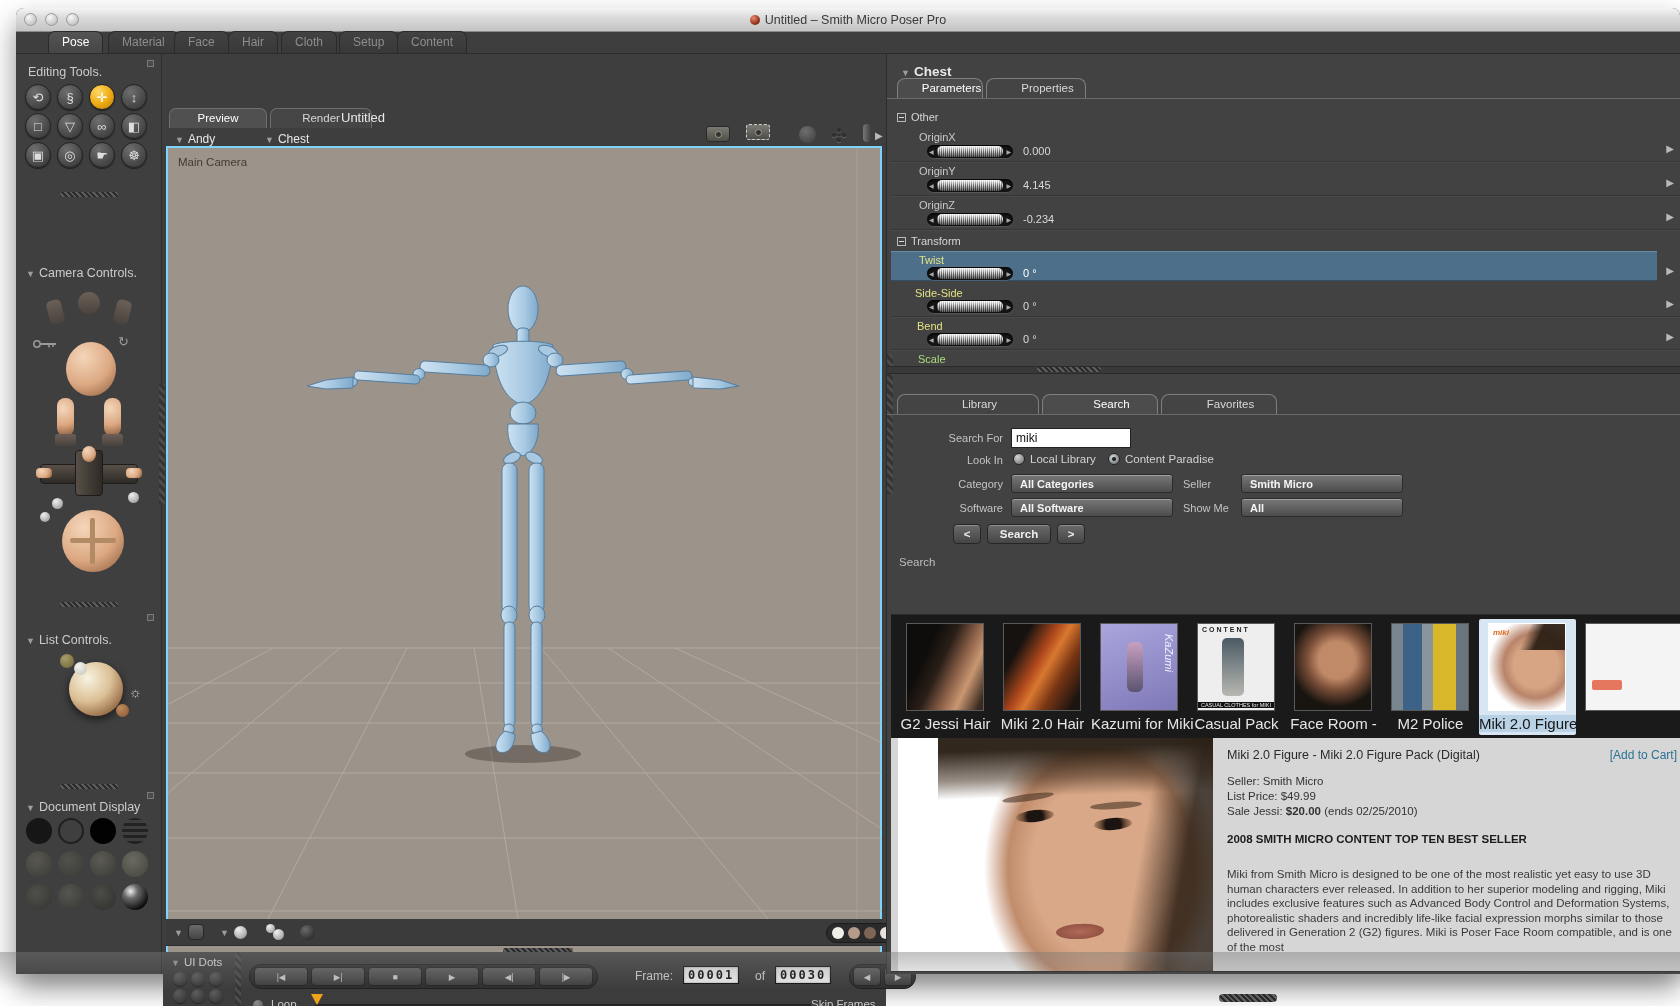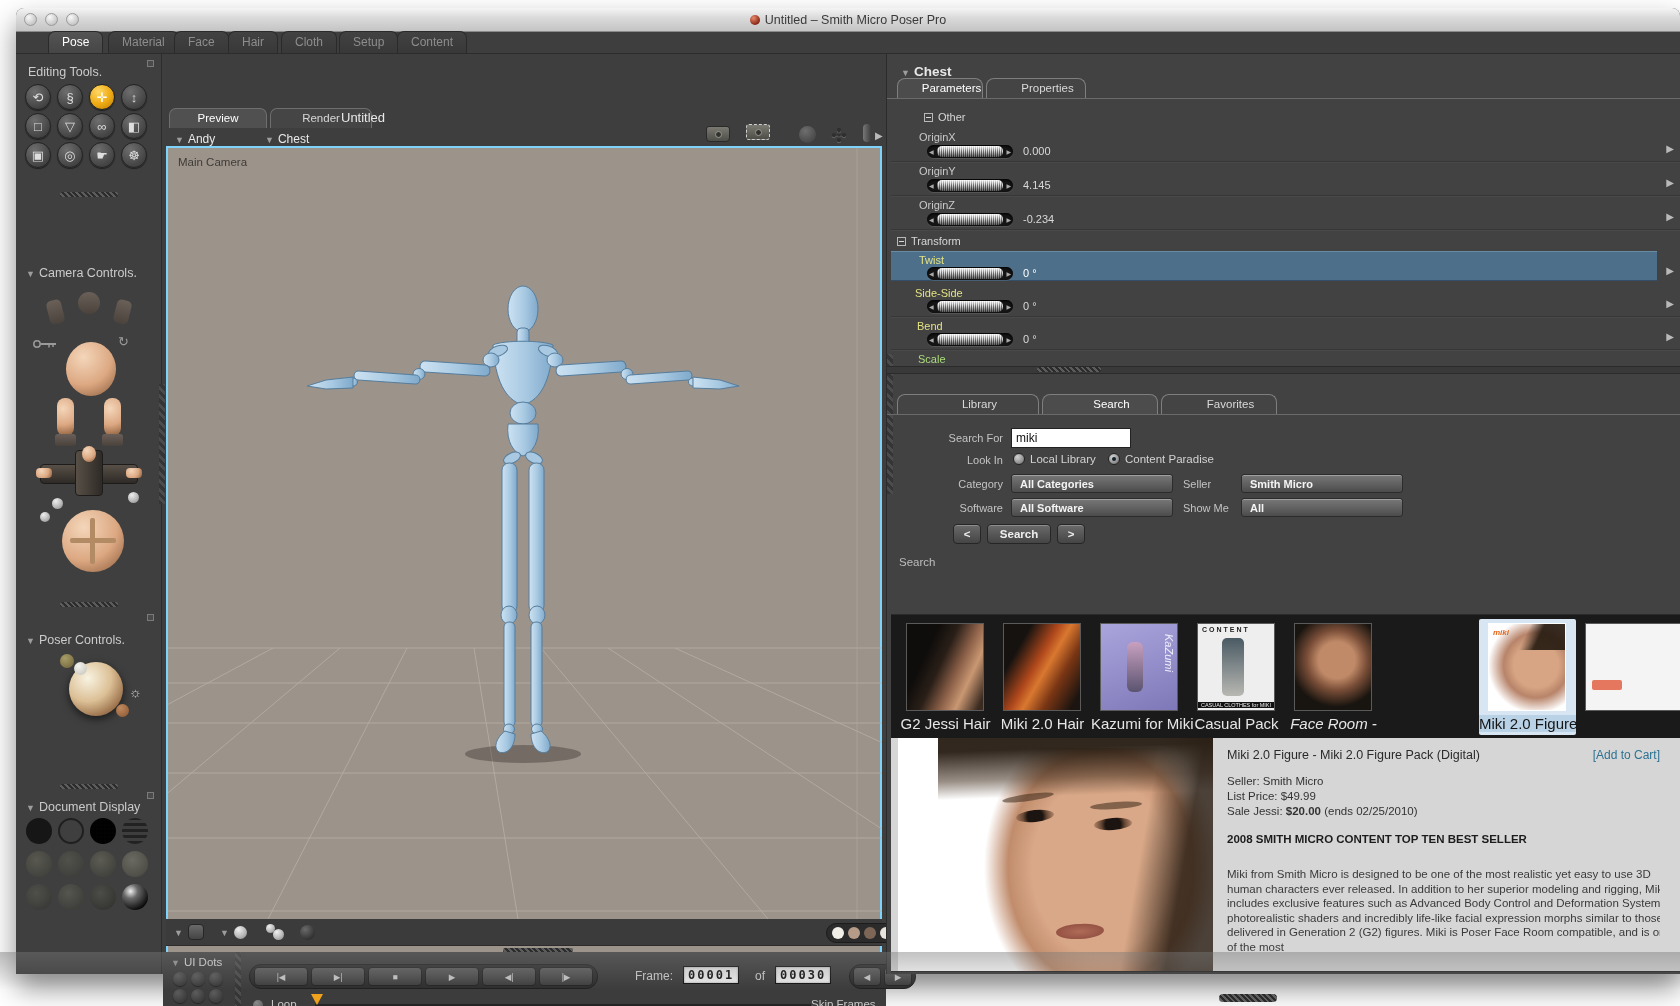--- a/index.html
+++ b/index.html
@@ -102,21 +102,21 @@
   .thumbstrip { position:absolute; left:4px; right:0; top:560px; height:124px; background:#1a1a1a; border-top:1px solid #2a2a2a; }
   .tcell { position:absolute; top:4px; width:97px; height:116px; }
   .tcell.selcell { background:#d7e6f2; border-radius:2px; }
   .timg { position:absolute; left:9px; top:4px; width:78px; height:88px; border:1px solid #5a5a5a; overflow:hidden; }
   .selcell .timg { border:1px solid #fff; }
   .tlab { position:absolute; left:0; right:0; top:96px; text-align:center; font-size:15px; color:#e6e6e6; white-space:nowrap; }
   .selcell .tlab { background:#b9d2e6; color:#161616; }
   
   .detail { position:absolute; left:4px; right:0; top:684px; height:233px; background:#d6d6d6; }
   .dimg { position:absolute; left:7px; top:0; width:315px; height:233px; background:#fff; overflow:hidden; }
-  .dtext { position:absolute; left:336px; right:20px; top:0; height:233px; overflow:hidden; color:#333; }
+  .dtext { position:absolute; left:336px; right:3px; top:0; height:233px; overflow:hidden; color:#333; }
   .bstrip { position:absolute; left:4px; right:0; top:917px; bottom:0; background:#3a3a3a; border-top:1px solid #262626; }
   .scrollhandle { position:absolute; width:58px; height:8px; border-radius:4px;
     background:repeating-linear-gradient(45deg,#2a2a2a 0 2px,#606060 2px 4px); }
 </style>
 </head>
 <body>
 
 <div class="window">
 
   <div class="titlebar">
@@ -185,21 +185,21 @@
 
       <div class="abs fleshball" style="left:46px;top:224px;width:62px;height:62px;">
         <div class="abs" style="left:28px;top:8px;width:5px;height:46px;background:#b28a64;border-radius:2px;"></div>
         <div class="abs" style="left:8px;top:28px;width:46px;height:5px;background:#b28a64;border-radius:2px;"></div>
       </div>
     </div>
 
     <div class="hatch" style="left:44px;top:548px;width:58px;"></div>
     <div class="colbox" style="left:131px;top:560px;"></div>
 
-    <div class="abs sechead" style="left:10px;top:579px;"><span class="tri">▼</span><span>Poser Controls.</span></div>
+    <div class="abs sechead" style="left:10px;top:579px;"><span class="tri">▼</span><span>List Controls.</span></div>
     <div class="abs" style="left:53px;top:608px;width:54px;height:54px;border-radius:50%;background:radial-gradient(circle at 35% 30%, #f8f3e2, #dcc096 45%, #8a5c38 85%);box-shadow:0 3px 8px rgba(0,0,0,.6);"></div>
     <div class="abs" style="left:44px;top:600px;width:14px;height:14px;border-radius:50%;background:radial-gradient(circle at 35% 30%,#a89c68,#6e6238);"></div>
     <div class="abs" style="left:58px;top:608px;width:13px;height:13px;border-radius:50%;background:radial-gradient(circle at 35% 30%,#f4f4ee,#c2c2b8);"></div>
     <div class="abs" style="left:100px;top:650px;width:13px;height:13px;border-radius:50%;background:radial-gradient(circle at 35% 30%,#c08a5e,#8a5632);"></div>
     <div class="abs" style="left:113px;top:630px;color:#cfcfcf;font-size:14px;">☼</div>
 
     <div class="hatch" style="left:44px;top:730px;width:58px;"></div>
     <div class="colbox" style="left:131px;top:738px;"></div>
 
     <div class="abs sechead" style="left:10px;top:746px;"><span class="tri">▼</span><span>Document Display</span></div>
@@ -359,21 +359,21 @@
   <div class="rightcol">
     <div class="vgut" style="left:0;top:300px;height:140px;"></div>
 
     <div class="abs seltext" style="left:14px;top:10px;font-size:13.5px;"><span class="tri">▼</span><b>Chest</b></div>
     <div class="rtab active" style="left:10px;top:24px;width:86px;"><span>Parameters</span></div>
     <div class="rtab" style="left:99px;top:24px;width:100px;"><span>Properties</span></div>
     <div class="abs" style="left:0;right:0;top:44px;height:1px;background:#6a6a6a;"></div>
 
     <div class="abs" style="left:0;right:0;top:45px;height:265px;overflow:hidden;">
 
-      <div class="abs plabel" style="left:10px;top:12px;color:#d6d6d6;margin-left:27px;"><span class="gbox"></span><span>Other</span></div>
+      <div class="abs plabel" style="left:10px;top:12px;color:#d6d6d6;"><span class="gbox"></span><span>Other</span></div>
       <div class="abs plabel" style="left:32px;top:32px;">OriginX</div>
       <div class="dial" style="left:40px;top:46px;">
           <i></i>
         </div>
       <span class="abs pval" style="left:136px;top:46px;">0.000</span>
       <span class="rarr" style="right:6px;top:44px;">▶</span>
       <div class="rowsep" style="top:62px;"></div>
       <div class="abs plabel" style="left:32px;top:66px;">OriginY</div>
       <div class="dial" style="left:40px;top:80px;">
           <i></i>
@@ -465,23 +465,27 @@
         <div class="tlab">Kazumi for Miki</div>
       </div>
       <div class="tcell" style="left:297px;">
         <div class="timg" style="background:#eee;">
           <span style="position:absolute;left:4px;top:2px;color:#222;font-size:7px;font-weight:bold;letter-spacing:2px;">CONTENT</span>
           <div style="position:absolute;left:24px;top:14px;width:22px;height:58px;background:linear-gradient(#4a5a64,#b8b8b2);border-radius:5px;"></div>
           <span style="position:absolute;left:0;right:0;bottom:2px;background:#111;color:#eee;font-size:5.5px;text-align:center;">CASUAL CLOTHES for MIKI</span>
         </div>
         <div class="tlab">Casual Pack</div>
       </div>
-      <div class="tcell" style="left:394px;font-style:italic;">
+      <div class="tcell" style="left:394px;">
         <div class="timg" style="background:radial-gradient(circle at 55% 42%, #c08a68 0 28%, #7a4e38 46%, #18140f 72%);"></div>
         <div class="tlab">Face Room -</div>
+      </div>
+      <div class="tcell" style="left:491px;">
+        <div class="timg" style="background:linear-gradient(90deg,#79858f 0 14%,#3c6288 14% 40%,#8a949c 40% 54%,#d8b82a 54% 84%,#6a747c 84%),linear-gradient(#96a2ac,#6a7078);"></div>
+        <div class="tlab">M2 Police</div>
       </div>
       <div class="tcell selcell" style="left:588px;">
         <div class="timg" style="background:radial-gradient(circle at 62% 48%, #d8a584 0 34%, #b8846a 50%, #fff 74%),#fff;">
           <div style="position:absolute;left:30px;top:0;right:0;height:26px;background:linear-gradient(115deg,transparent 20%,rgba(40,28,18,.92) 45%);"></div>
           <span style="position:absolute;left:4px;top:4px;color:#e06820;font-size:8px;font-style:italic;font-weight:bold;">miki</span>
         </div>
         <div class="tlab">Miki 2.0 Figure</div>
       </div>
       <div class="tcell" style="left:685px;width:109px;">
         <div class="timg" style="width:96px;background:#f4f4f4;">

